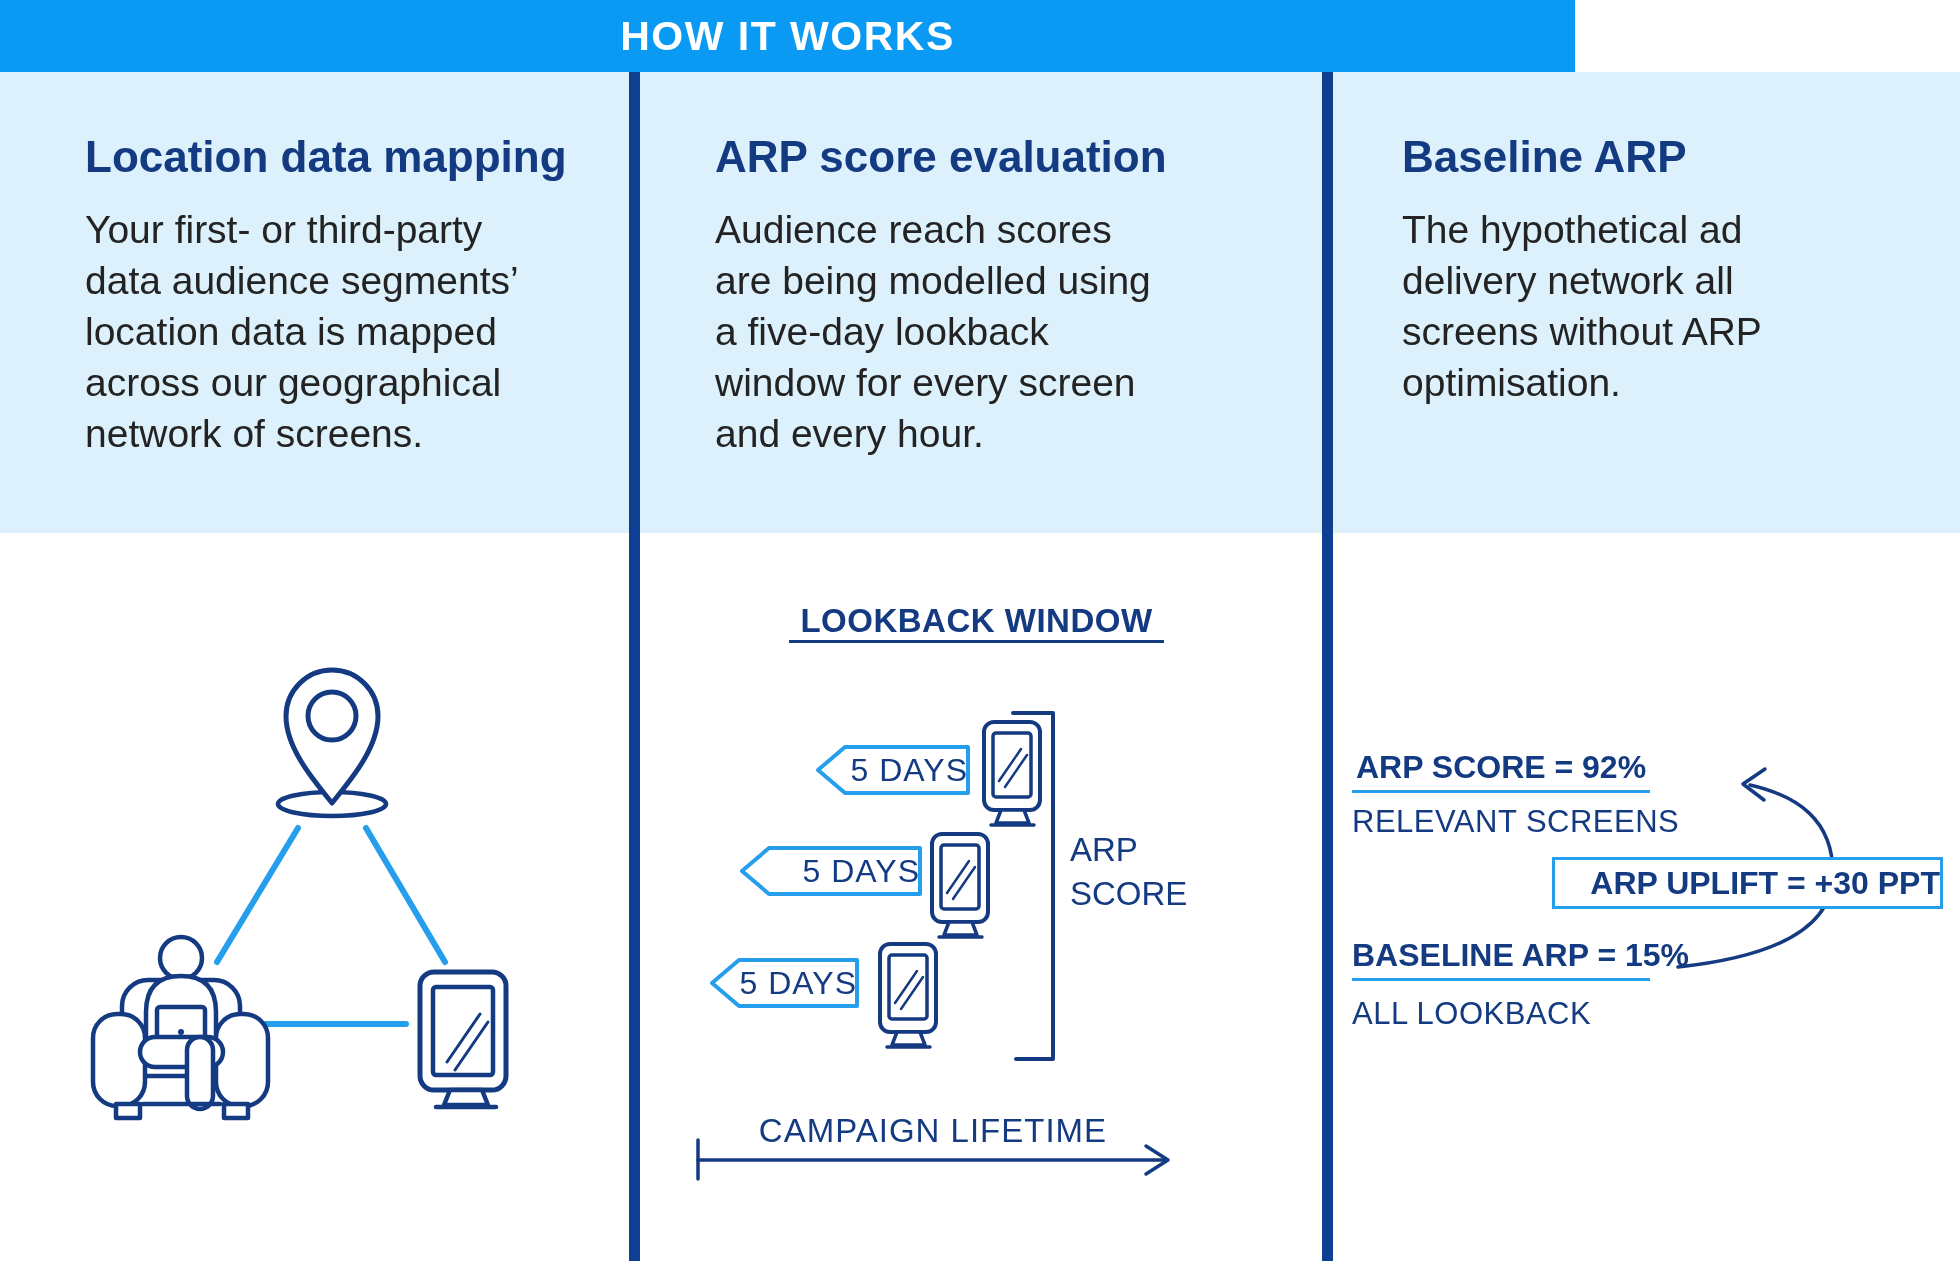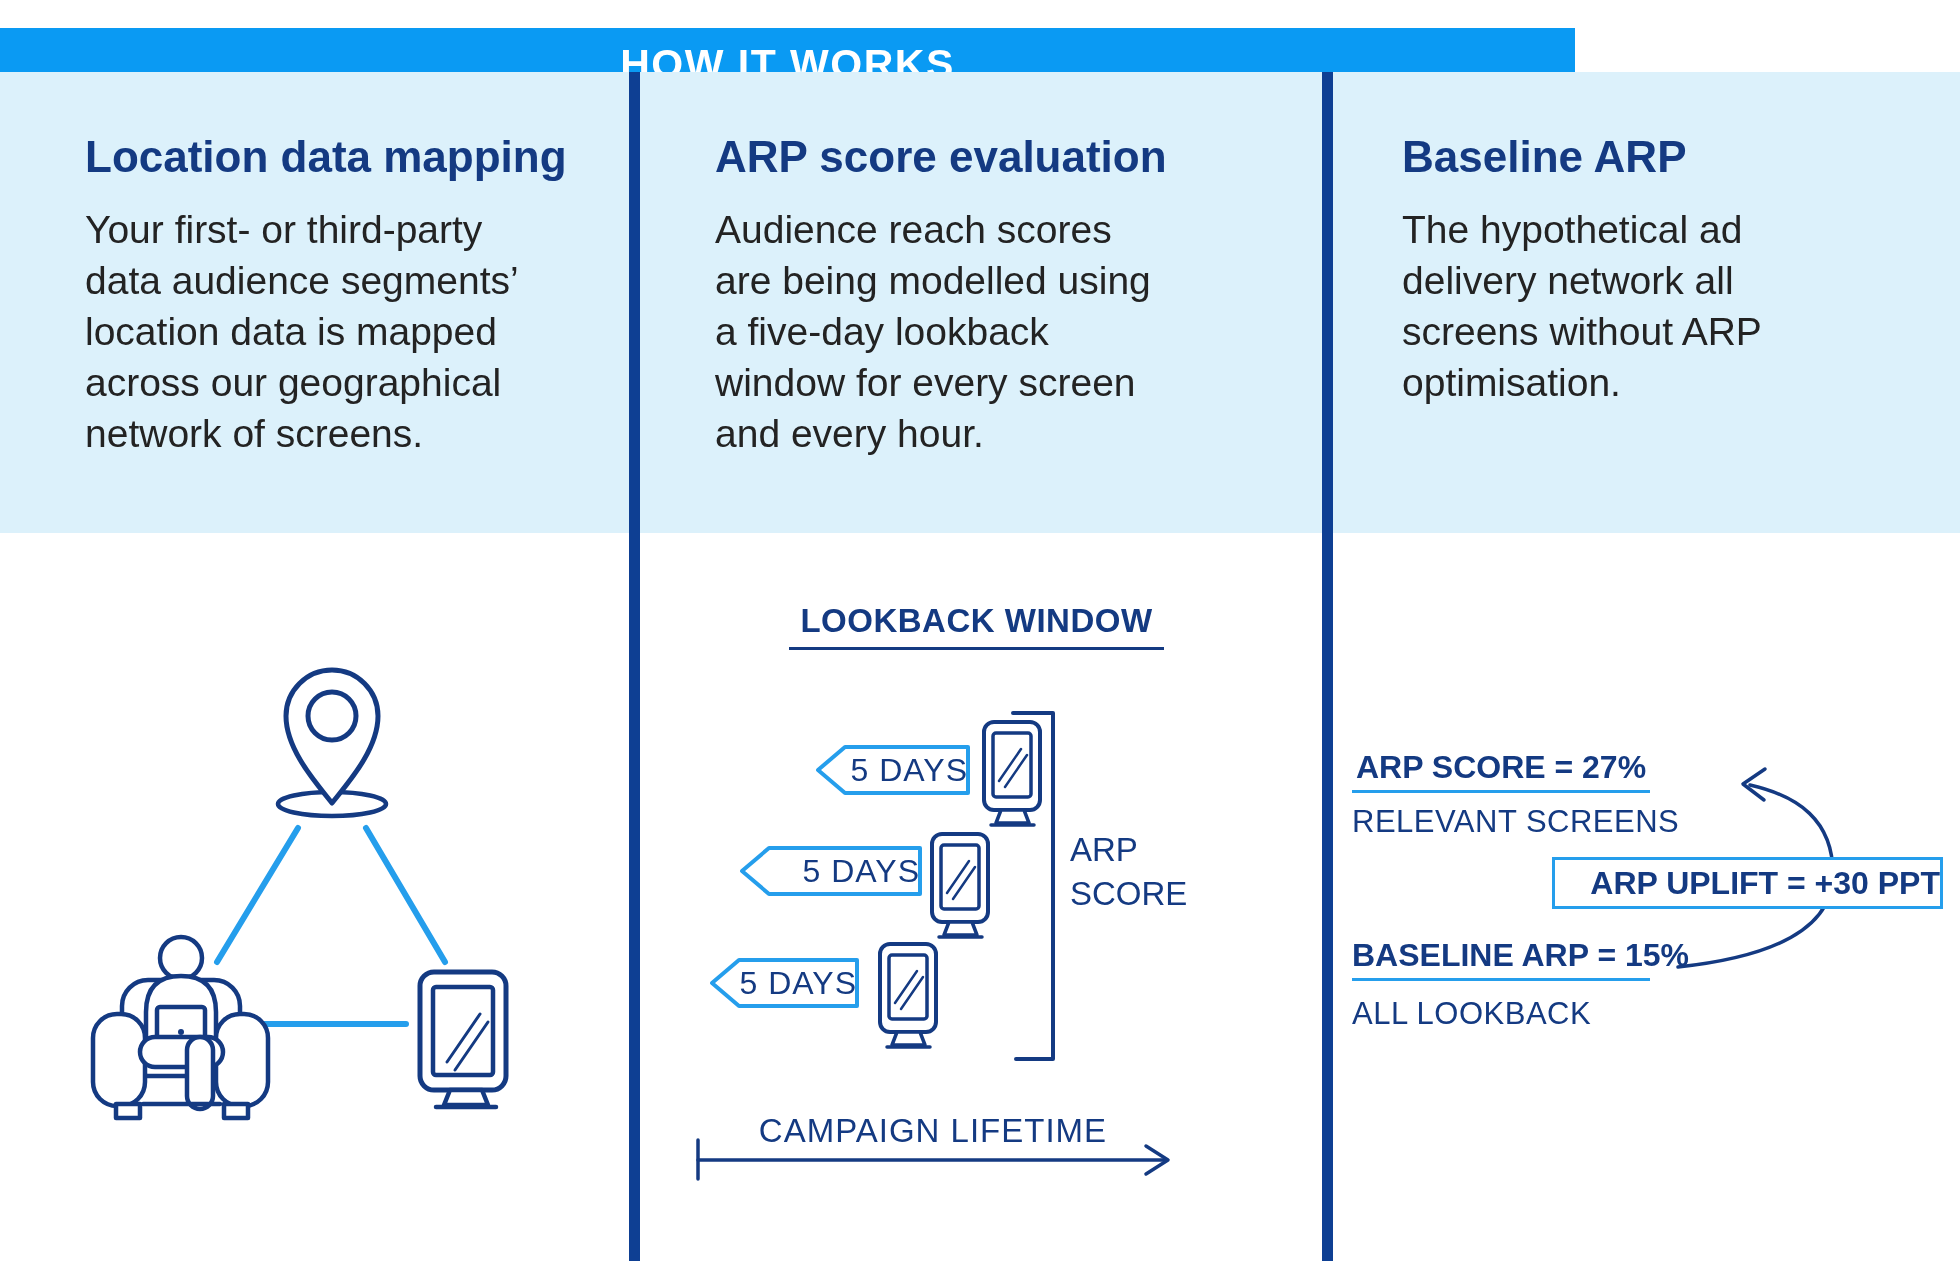--- a/index.html
+++ b/index.html
@@ -7,29 +7,29 @@
     --panel_blue:#DCF1FB;
     --navy:#143A82;
     --accent:#259EEC;
     --body_text:#232323;
     --white:#FFFFFF;
   }
   *{margin:0;padding:0;box-sizing:border-box;}
   body{font-family:"Liberation Sans","DejaVu Sans",sans-serif;background:#fff;}
   .canvas{position:relative;width:1960px;height:1261px;background:#fff;overflow:hidden;}
   .abs{position:absolute;}
-  .header-bar{left:0;top:0;width:1575px;height:72px;background:var(--header_blue);margin-top:28px;}
+  .header-bar{left:0;top:0;width:1575px;height:72px;background:var(--header_blue);}
   .header-title{width:100%;height:72px;line-height:72px;text-align:center;color:#fff;
     font-size:41px;font-weight:bold;letter-spacing:1.5px;}
   .panel{left:0;top:72px;width:1960px;height:461px;background:var(--panel_blue);}
   .divider{top:72px;width:11px;height:1189px;background:#0E3F93;}
   .col-title{font-size:44px;font-weight:bold;color:var(--navy);white-space:nowrap;}
   .col-body{font-size:39px;line-height:51px;color:var(--body_text);white-space:pre-line;}
   .lookback{font-size:33px;font-weight:bold;color:var(--navy);letter-spacing:.5px;
-    text-align:center;border-bottom:3px solid var(--navy);padding-bottom:7px;white-space:nowrap;}
+    text-align:center;border-bottom:3px solid var(--navy);white-space:nowrap;}
   .tag-label{font-size:32px;color:var(--navy);letter-spacing:1px;text-align:right;white-space:nowrap;}
   .bracket-label{font-size:33px;line-height:44px;color:var(--navy);white-space:pre-line;}
   .timeline-label{font-size:33px;color:var(--navy);letter-spacing:1px;text-align:center;white-space:nowrap;}
   .score-line{font-size:32px;font-weight:bold;color:var(--navy);text-align:center;white-space:nowrap;}
   .score-sub{font-size:31px;color:var(--navy);letter-spacing:.5px;text-align:left;white-space:nowrap;}
   .score-underline{height:3px;background:var(--accent);}
   .uplift-box{border:3px solid var(--accent);background:#fff;text-align:right;
     font-size:32px;font-weight:bold;color:var(--navy);line-height:47px;white-space:nowrap;}
   svg .ln{stroke:var(--navy);fill:none;stroke-linecap:round;stroke-linejoin:round;}
   svg .lnw{stroke:var(--navy);fill:#fff;stroke-linecap:round;stroke-linejoin:round;}
@@ -168,21 +168,21 @@
 
   <div class="abs tag-label" style="left:845px;top:747px;width:123px;line-height:46px">5 DAYS</div>
   <div class="abs tag-label" style="left:769px;top:848px;width:151px;line-height:46px">5 DAYS</div>
   <div class="abs tag-label" style="left:739px;top:960px;width:118px;line-height:46px">5 DAYS</div>
 
   <div class="abs bracket-label" style="left:1070px;top:828px">ARP
 SCORE</div>
 
   <div class="abs timeline-label" style="left:698px;top:1112px;width:470px">CAMPAIGN LIFETIME</div>
 
-  <div class="abs score-line" style="left:1352px;top:749px;width:298px">ARP SCORE = 27%</div>
+  <div class="abs score-line" style="left:1352px;top:749px;width:298px">ARP SCORE = 92%</div>
   <div class="abs score-underline" style="left:1352px;top:790px;width:298px"></div>
   <div class="abs score-sub" style="left:1352px;top:804px;width:298px">RELEVANT SCREENS</div>
 
   <div class="abs uplift-box" style="left:1552px;top:857px;width:391px;height:52px">ARP UPLIFT = +30 PPT</div>
 
   <div class="abs score-line" style="left:1352px;top:937px;width:298px">BASELINE ARP = 15%</div>
   <div class="abs score-underline" style="left:1352px;top:978px;width:298px"></div>
   <div class="abs score-sub" style="left:1352px;top:996px;width:298px">ALL LOOKBACK</div>
 
 </div>

